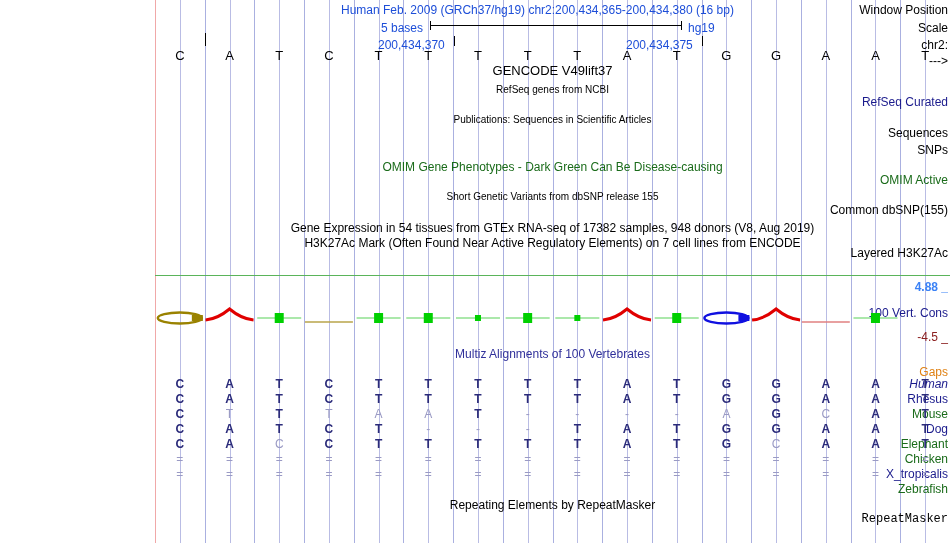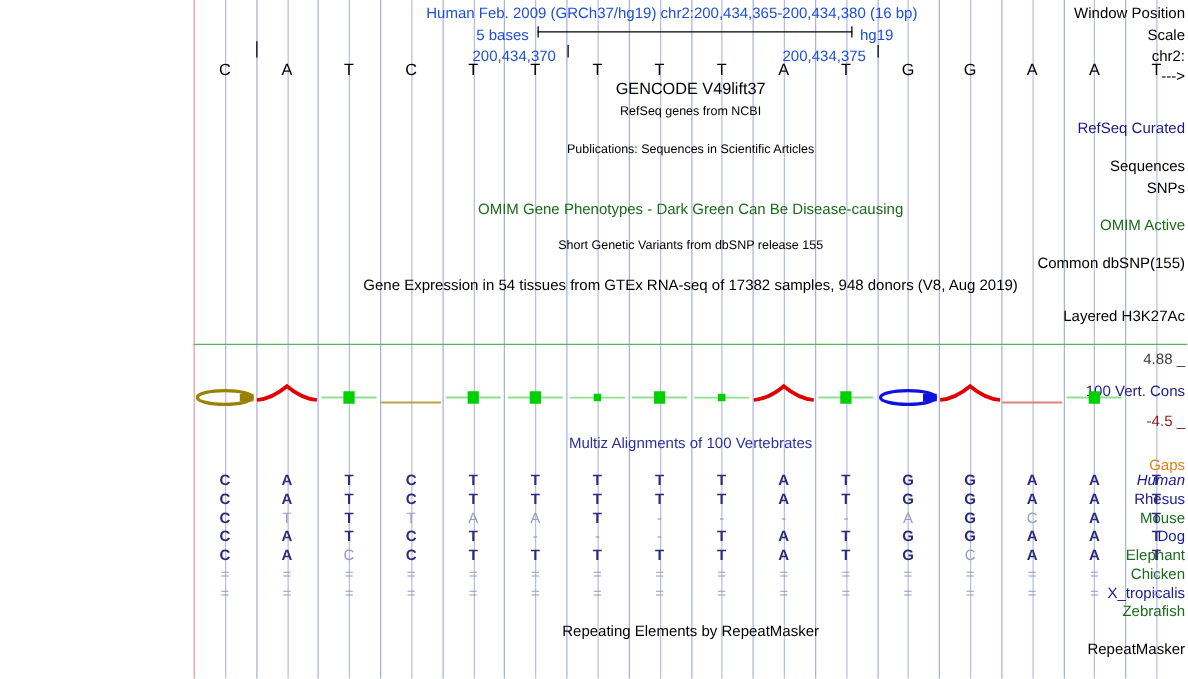--- a/index.html
+++ b/index.html
@@ -16,21 +16,21 @@
   #leftrule{position:absolute;top:0;width:1px;height:543px;background:#f0a8a8;}
 
   
   .lbl{position:absolute;right:0;width:152px;text-align:right;
        font-size:12px;line-height:12px;white-space:nowrap;color:#000;
        padding-right:2px;box-sizing:border-box;}
   .lbl.blue{color:#1a1a8c;}
   .lbl.green{color:#1a6b1a;}
   .lbl.orange{color:#e08214;}
   .lbl.maroon{color:#8c2020;}
-  .lbl.purple{color:#404040;}
+  .lbl.purple{color:#3b82f6;font-weight:bold;}
 
   
   .ctr{position:absolute;left:155px;width:795px;text-align:center;
        white-space:nowrap;line-height:12px;color:#000;}
   .ctr.sm{font-size:10px;}
   .ctr.md{font-size:12px;}
   .ctr.lg{font-size:13px;}
   .ctr.green{color:#1a6b1a;}
   .ctr.navy{color:#30309a;}
 
@@ -149,20 +149,21 @@
   <div class="lbl" style="top:144px;">SNPs</div>
 
   <div class="lbl green" style="top:174px;">OMIM Active</div>
   <div class="ctr md green" style="top:161px;">OMIM Gene Phenotypes - Dark Green Can Be Disease-causing</div>
 
   <div class="lbl" style="top:204px;">Common dbSNP(155)</div>
   <div class="ctr sm" style="top:191px;">Short Genetic Variants from dbSNP release 155</div>
 
   <div class="lbl" style="top:247px;">Layered H3K27Ac</div>
   <div class="ctr md" style="top:222px;">Gene Expression in 54 tissues from GTEx RNA-seq of 17382 samples, 948 donors (V8, Aug 2019)</div>
+  <div class="ctr md" style="top:237px;">H3K27Ac Mark (Often Found Near Active Regulatory Elements) on 7 cell lines from ENCODE</div>
 
   <div class="lbl purple" style="top:281px;width:144px;"><span>4.88</span> _</div>
   <div class="lbl blue" style="top:307px;">100 Vert. Cons</div>
   <div class="lbl maroon" style="top:331px;width:144px;"><span>-4.5</span> _</div>
 
   <div id="consbox">
     <div class="topline"></div>
     <svg id="conssvg" width="795" height="68">
         <ellipse cx="24.84375" cy="43" rx="22" ry="5.5" fill="none" stroke="#9a8200" stroke-width="2.5"></ellipse>
         <rect x="36.84375" y="40" width="11" height="6" fill="#9a8200"></rect>
@@ -328,15 +329,15 @@
         <div class="alnbase eq" style="left: 571.406px;">=</div>
         <div class="alnbase eq" style="left: 621.094px;">=</div>
         <div class="alnbase eq" style="left: 670.781px;">=</div>
         <div class="alnbase eq" style="left: 720.469px;">=</div>
         <div class="alnbase eq" style="left: 770.156px;">=</div>
       </div>
       <div class="alnrow" style="top: 483px;"></div>
     </div>
 
   <div class="ctr md" style="top:499px;">Repeating Elements by RepeatMasker</div>
-  <div class="lbl" style="top:513px;">RepeatMasker</div>
+  <div class="lbl" style="top:513px;font-family:Liberation Mono, monospace;">RepeatMasker</div>
 
 </div>
 
 </body></html>

